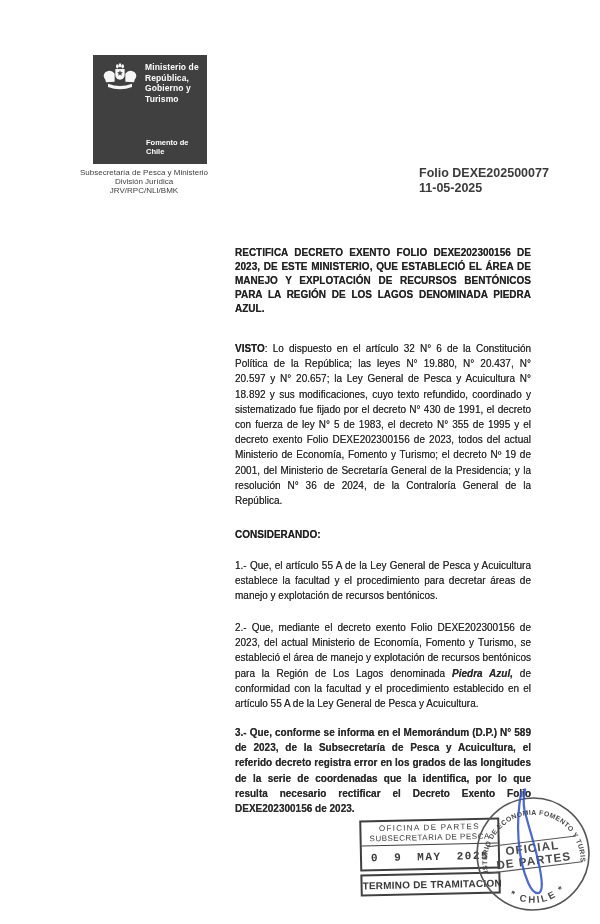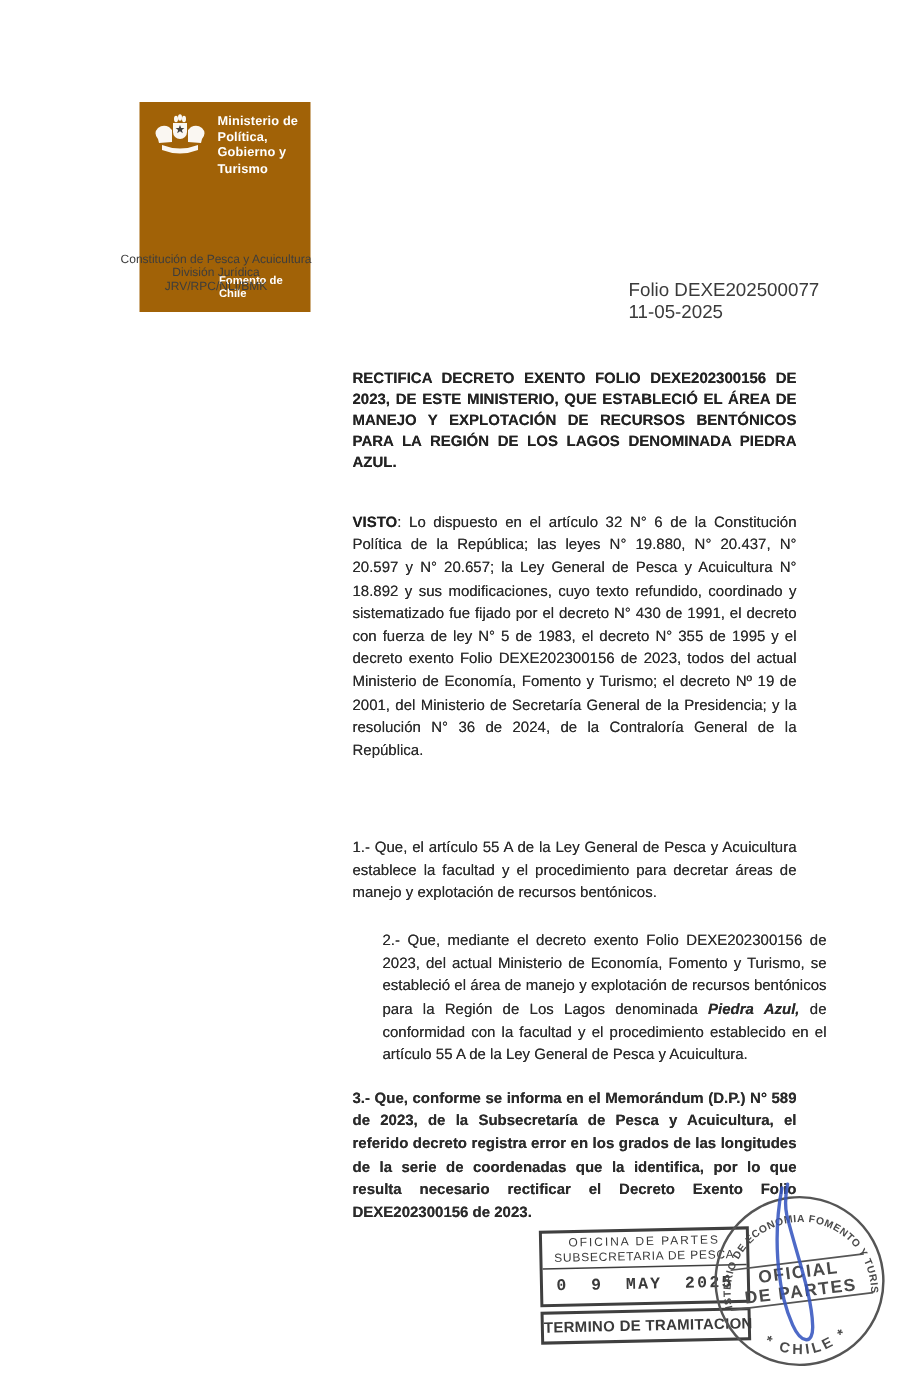--- a/index.html
+++ b/index.html
@@ -1,39 +1,39 @@
 <!DOCTYPE html>
 <html><head>
 <meta charset="utf-8">
 <style>
   html,body{margin:0;padding:0;background:#ffffff;}
   .page{
     position:relative;width:600px;height:924px;background:#ffffff;
     font-family:"Liberation Sans",sans-serif;color:#2a2a2a;overflow:hidden;
   }
   
-  .logo{position:absolute;left:93px;top:68px;width:114px;height:140px;background:#a16207;}
+  .logo{position:absolute;left:93px;top:55px;width:114px;height:109px;background:#404040;}
   .coat{position:absolute;left:7px;top:6px;width:40px;height:32px;}
   .logo-min{position:absolute;left:52px;top:7px;font-size:8.5px;font-weight:700;
     color:#fff;line-height:10.5px;letter-spacing:.1px;}
   .logo-gov{position:absolute;left:53px;bottom:8px;font-size:7.5px;font-weight:700;color:#fff;}
   
   .letterhead{position:absolute;left:56px;top:168px;width:176px;text-align:center;
     font-size:8px;line-height:9px;color:#3d3d3d;}
-  .folio{position:absolute;left:419px;top:166px;font-size:12.5px;font-weight:400;
-    line-height:15px;color:#3a3a3a;margin-top:20px;}
+  .folio{position:absolute;left:419px;top:166px;font-size:12.5px;font-weight:700;
+    line-height:15px;color:#3a3a3a;}
   
   .body-col{position:absolute;left:235px;width:296px;margin:0;text-align:justify;
     font-size:10px;line-height:15.2px;color:#2a2a2a;text-shadow:0 0 .4px #5a5a5a;}
   .title{top:246px;font-weight:700;line-height:14px;color:#222;}
   .visto{top:341px;}
   .visto b{color:#1f1f1f;}
   .considerando{top:527px;font-weight:700;color:#1f1f1f;}
   .p1{top:558px;}
-  .p2{top:620px;margin-left:20px;}
+  .p2{top:620px;}
   .p3{top:725px;font-weight:bold;}
   .hl{font-weight:700;font-style:italic;}
   
   .stamp-rect{position:absolute;left:360px;top:819px;width:140px;color:#3a3a3a;
     transform:rotate(-1.2deg);}
   .sr-main{border:2px solid #3f3f3f;padding:2px 0 5px;}
   .sr-l1{font-size:8px;letter-spacing:1.3px;text-align:center;line-height:9.5px;}
   .sr-l2{font-size:8px;letter-spacing:.5px;text-align:center;line-height:9.5px;
     border-bottom:1.5px solid #3f3f3f;padding-bottom:2px;}
   .sr-date{font-size:11px;font-weight:700;text-align:center;padding-top:6px;
@@ -66,42 +66,43 @@
         <ellipse cx="34" cy="7" rx="2" ry="3.2"></ellipse>
         <path d="M23 11 h14 v9 a7 7 0 0 1 -7 7 a7 7 0 0 1 -7 -7 z"></path>
         <path d="M8 27 Q3 21 8 16 Q13 12 19 15 L22 18 L22 30 L9 31 z"></path>
         <path d="M52 27 Q57 21 52 16 Q47 12 41 15 L38 18 L38 30 L51 31 z"></path>
         <path d="M12 33 Q30 40 48 33 L48 38 Q30 45 12 38 z"></path>
       </g>
       <polygon points="30,13 31.2,16 34.4,16 31.9,18 32.8,21.2 30,19.3 27.2,21.2 28.1,18 25.6,16 28.8,16" fill="#403f3d"></polygon>
     </svg>
     <div class="logo-min">
       <div>Ministerio de</div>
-      <div>Política,</div>
+      <div>República,</div>
       <div>Gobierno y</div>
       <div>Turismo</div>
     </div>
     <div class="logo-gov">Fomento de Chile</div>
   </div>
 
   <div class="letterhead">
-    <div>Constitución de Pesca y Acuicultura</div>
+    <div>Subsecretaría de Pesca y Ministerio</div>
     <div>División Jurídica</div>
     <div>JRV/RPC/NLI/BMK</div>
   </div>
 
   <div class="folio">
     <div>Folio DEXE202500077</div>
     <div>11-05-2025</div>
   </div>
 
   <div class="body-col title">RECTIFICA DECRETO EXENTO FOLIO DEXE202300156 DE 2023, DE ESTE MINISTERIO, QUE ESTABLECIÓ EL ÁREA DE MANEJO Y EXPLOTACIÓN DE RECURSOS BENTÓNICOS PARA LA REGIÓN DE LOS LAGOS DENOMINADA PIEDRA AZUL.</div>
 
   <p class="body-col visto"><b>VISTO</b><span>: Lo dispuesto en el artículo 32 N° 6 de la Constitución Política de la República; las leyes N° 19.880, N° 20.437, N° 20.597 y N° 20.657; la Ley General de Pesca y Acuicultura N° 18.892 y sus modificaciones, cuyo texto refundido, coordinado y sistematizado fue fijado por el decreto N° 430 de 1991, el decreto con fuerza de ley N° 5 de 1983, el decreto N° 355 de 1995 y el decreto exento Folio DEXE202300156 de 2023, todos del actual Ministerio de Economía, Fomento y Turismo; el decreto Nº 19 de 2001, del Ministerio de Secretaría General de la Presidencia; y la resolución N° 36 de 2024, de la Contraloría General de la República.</span></p>
 
+  <div class="body-col considerando">CONSIDERANDO:</div>
 
   <p class="body-col p1">1.- Que, el artículo 55 A de la Ley General de Pesca y Acuicultura establece la facultad y el procedimiento para decretar áreas de manejo y explotación de recursos bentónicos.</p>
 
   <p class="body-col p2"><span>2.- Que, mediante el decreto exento Folio DEXE202300156 de 2023, del actual Ministerio de Economía, Fomento y Turismo, se estableció el área de manejo y explotación de recursos bentónicos para la Región de Los Lagos denominada </span><span class="hl">Piedra Azul,</span><span> de conformidad con la facultad y el procedimiento establecido en el artículo 55 A de la Ley General de Pesca y Acuicultura.</span></p>
 
   <p class="body-col p3">3.- Que, conforme se informa en el Memorándum (D.P.) N° 589 de 2023, de la Subsecretaría de Pesca y Acuicultura, el referido decreto registra error en los grados de las longitudes de la serie de coordenadas que la identifica, por lo que resulta necesario rectificar el Decreto Exento Folio DEXE202300156 de 2023.</p>
 
   <div class="stamp-rect">
     <div class="sr-main">
       <div class="sr-l1">OFICINA DE PARTES</div>

